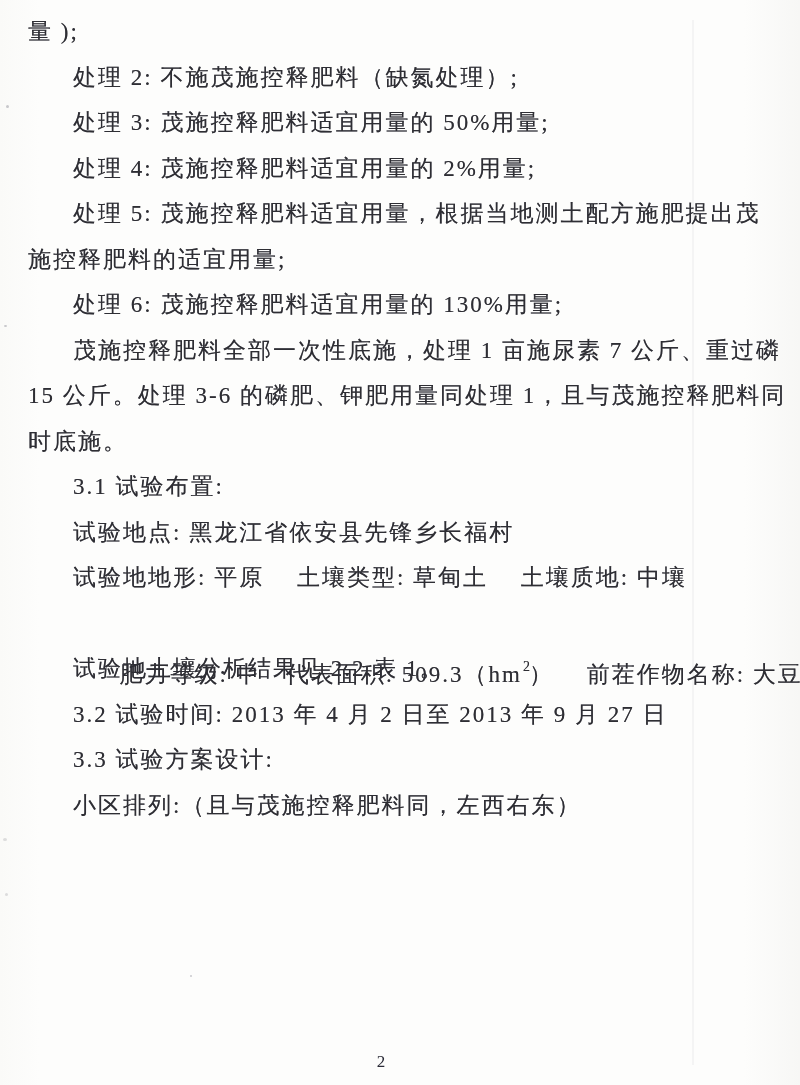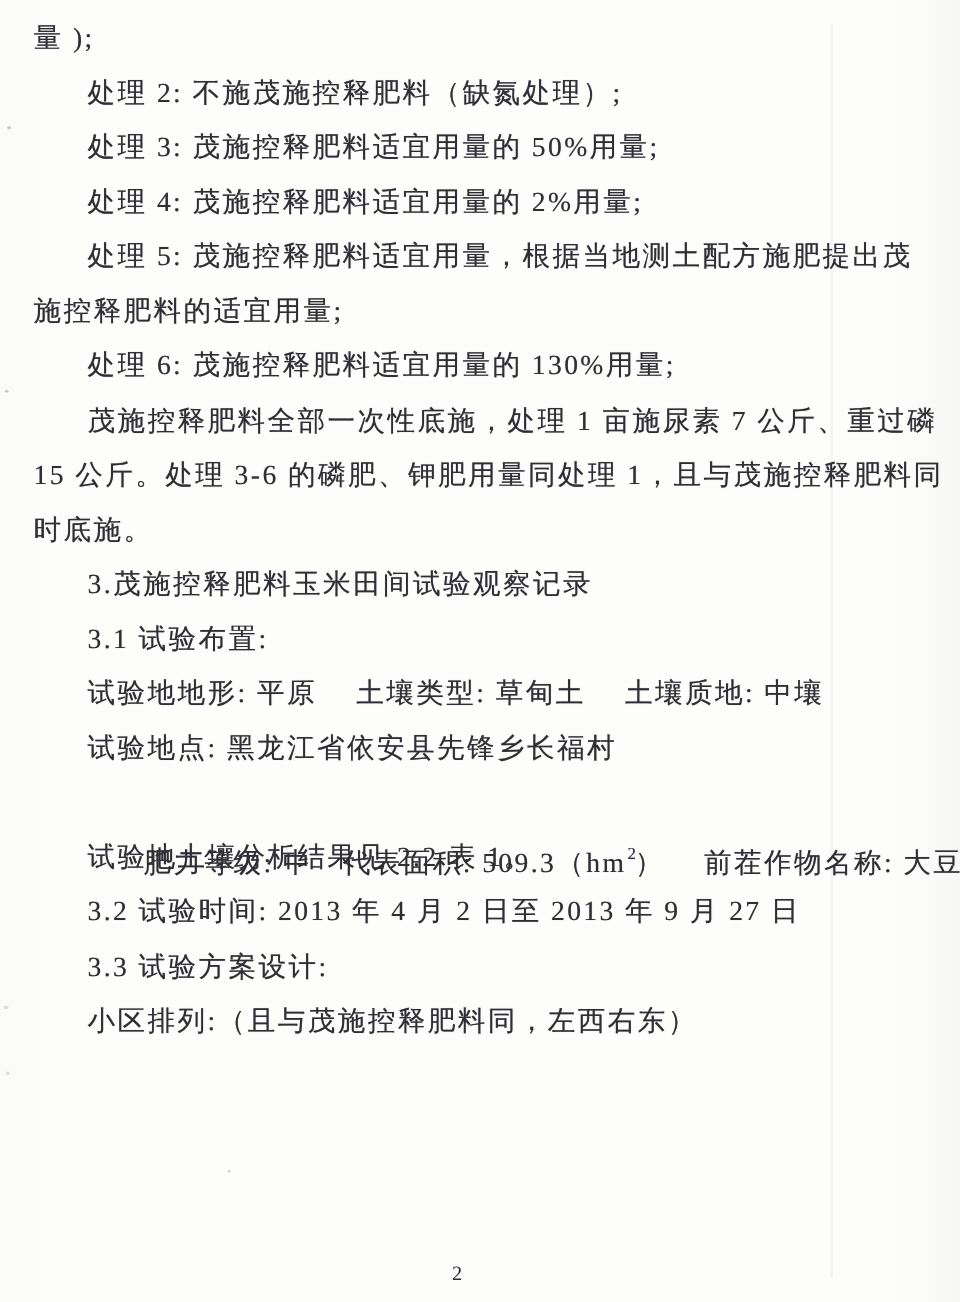--- a/index.html
+++ b/index.html
@@ -80,24 +80,23 @@
     <div class="line">量 );</div>
     <div class="line ind">处理 2: 不施茂施控释肥料（缺氮处理）;</div>
     <div class="line ind">处理 3: 茂施控释肥料适宜用量的 50%用量;</div>
     <div class="line ind">处理 4: 茂施控释肥料适宜用量的 2%用量;</div>
     <div class="line ind">处理 5: 茂施控释肥料适宜用量，根据当地测土配方施肥提出茂</div>
     <div class="line">施控释肥料的适宜用量;</div>
     <div class="line ind">处理 6: 茂施控释肥料适宜用量的 130%用量;</div>
     <div class="line ind">茂施控释肥料全部一次性底施，处理 1 亩施尿素 7 公斤、重过磷</div>
     <div class="line">15 公斤。处理 3-6 的磷肥、钾肥用量同处理 1，且与茂施控释肥料同</div>
     <div class="line">时底施。</div>
-    <div class="line ind">3.茂施控释肥料玉米田间试验观察记录</div>
     <div class="line ind">3.1 试验布置:</div>
+    <div class="line ind">试验地点: 黑龙江省依安县先锋乡长福村</div>
     <div class="line ind">试验地地形: 平原　 土壤类型: 草甸土　 土壤质地: 中壤</div>
-    <div class="line ind">试验地点: 黑龙江省依安县先锋乡长福村</div>
     <div class="line ind">
       <span>肥力等级: 中　代表面积: 509.3（hm</span><sup class="sq">2</sup><span>）　 前茬作物名称: 大豆</span>
     </div>
     <div class="line ind">试验地土壤分析结果见 2.2 表 1。</div>
     <div class="line ind">3.2 试验时间: 2013 年 4 月 2 日至 2013 年 9 月 27 日</div>
     <div class="line ind">3.3 试验方案设计:</div>
     <div class="line ind">小区排列:（且与茂施控释肥料同，左西右东）</div>
   </div>
 
   <div class="pagenum">2</div>

